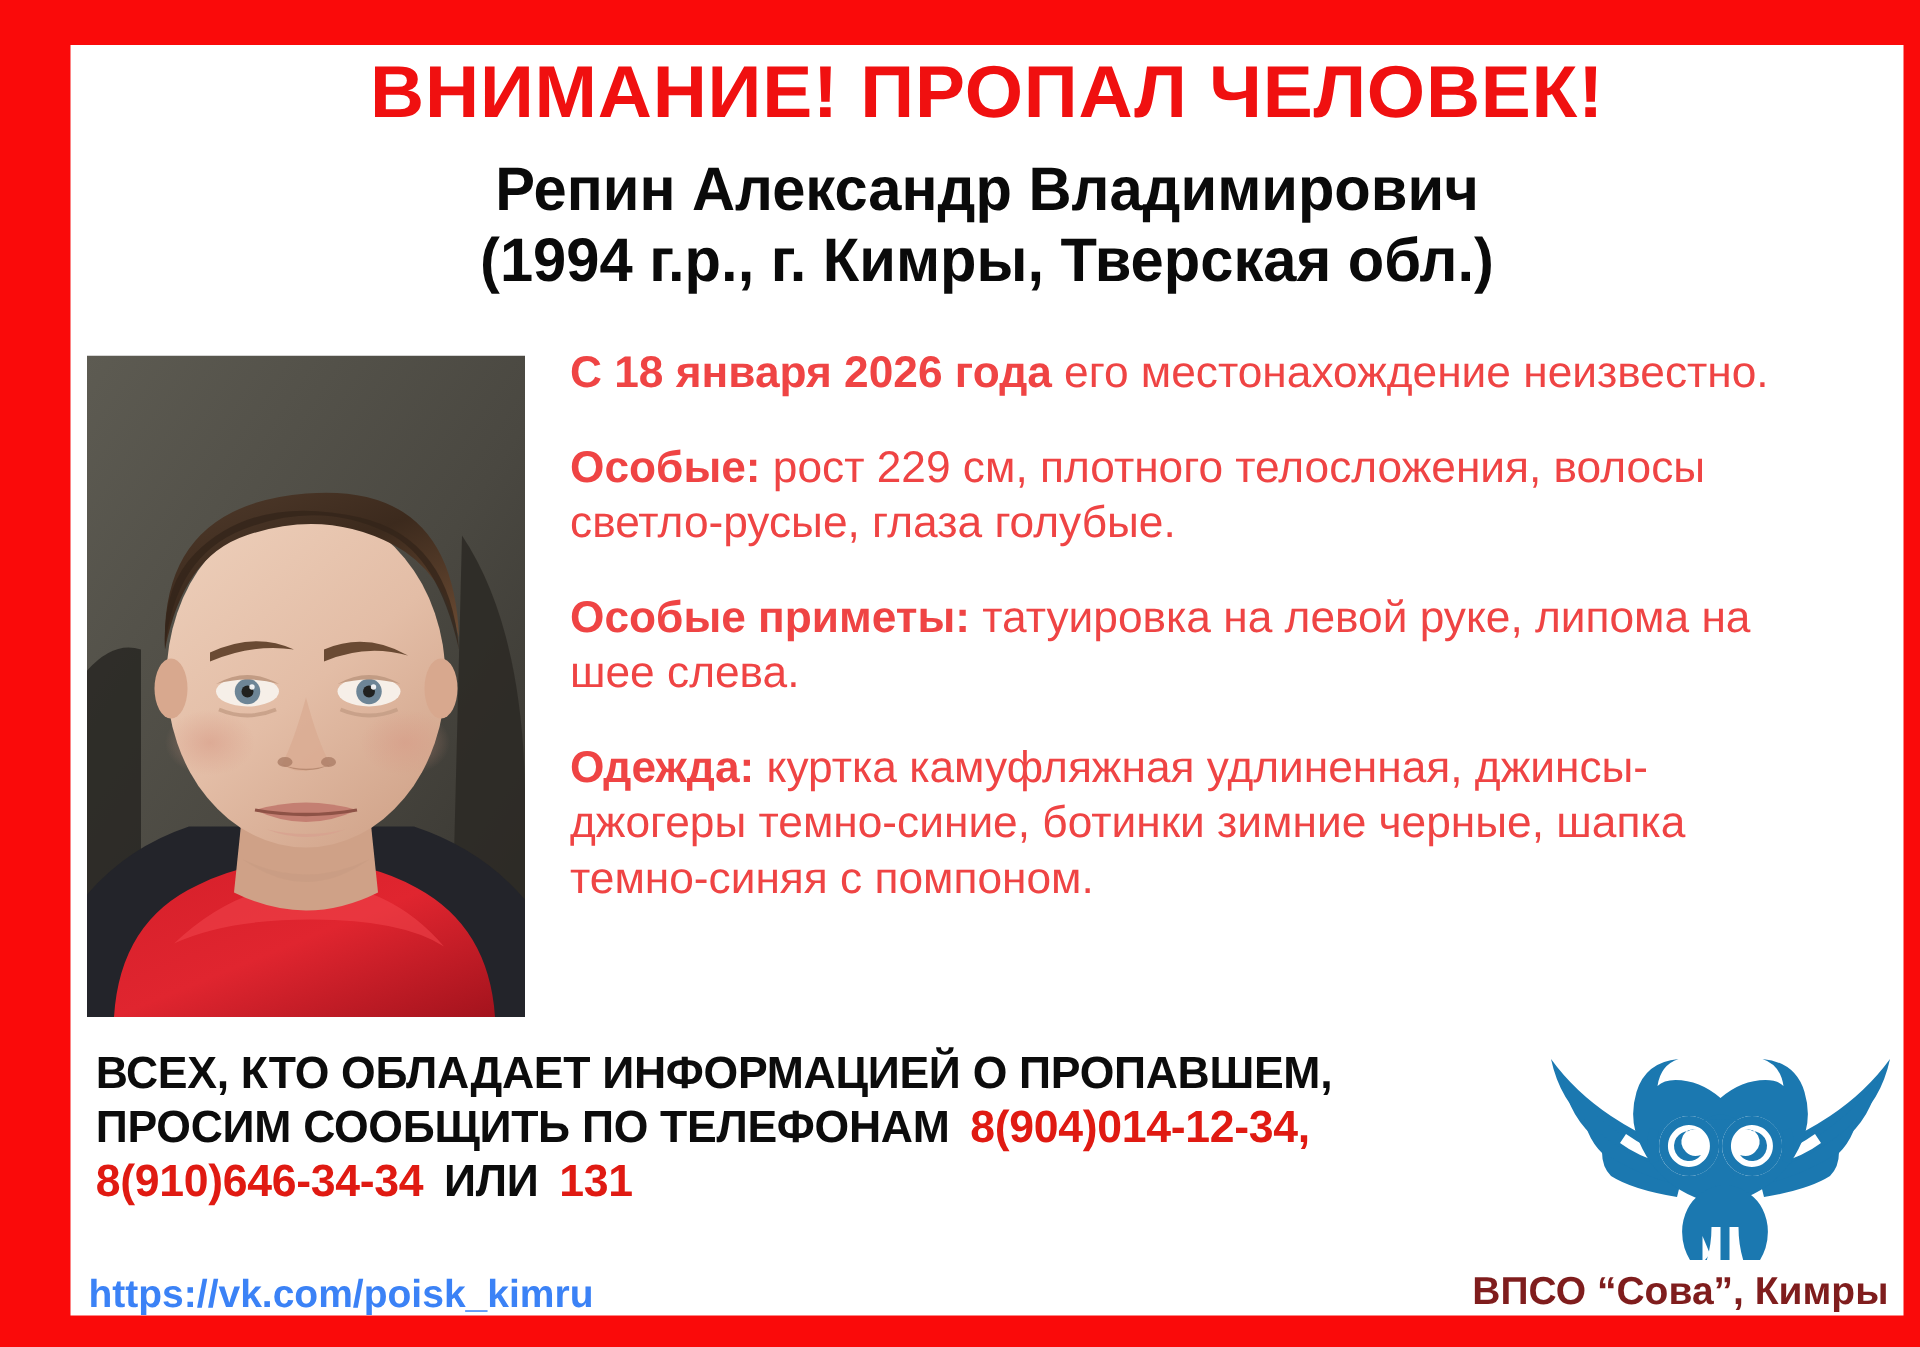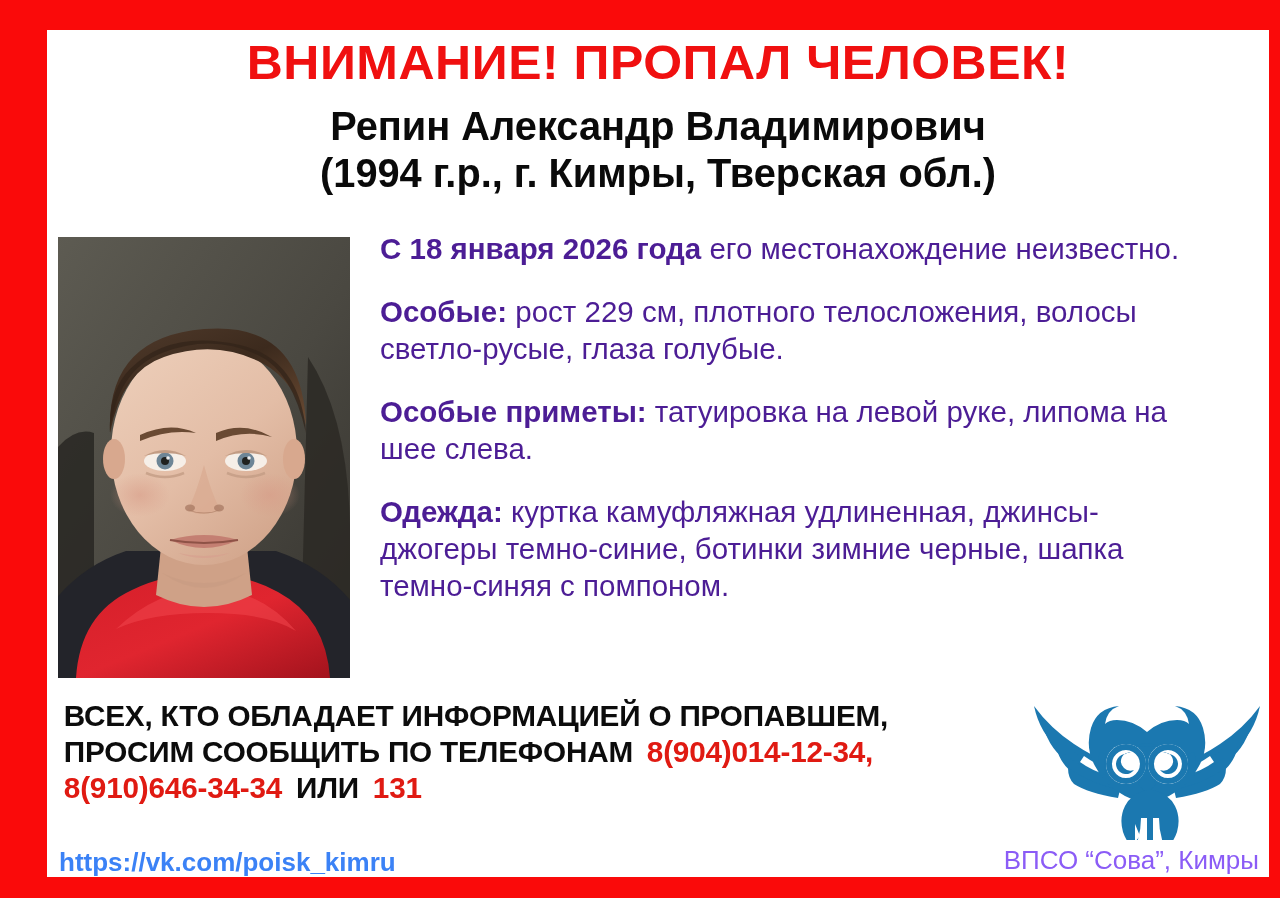--- a/index.html
+++ b/index.html
@@ -69,21 +69,21 @@
     overflow: hidden;
   }
   .photo-wrap svg { display: block; }
 
   
   .body-col {
     position: absolute;
     left: 333px;
     top: 200px;
     width: 830px;
-    color: #4c1d95;
+    color: #ef4444;
     font-size: 29.5px;
     line-height: 37px;
   }
   .para { margin: 0 0 26px 0; }
   .para:last-child { margin-bottom: 0; }
   .para b { font-weight: bold; }
 
   
   .appeal {
     position: absolute;
@@ -121,22 +121,22 @@
     color: #3b82f6;
     font-weight: bold;
     font-size: 26px;
     line-height: 32px;
     white-space: nowrap;
   }
   .org {
     position: absolute;
     right: 10px;
     top: 814px;
-    color: #8b5cf6;
-    font-weight: normal;
+    color: #7f1d1d;
+    font-weight: bold;
     font-size: 26px;
     line-height: 32px;
     white-space: nowrap;
   }
 
   
   .owl {
     position: absolute;
     left: 975px;
     top: 660px;

